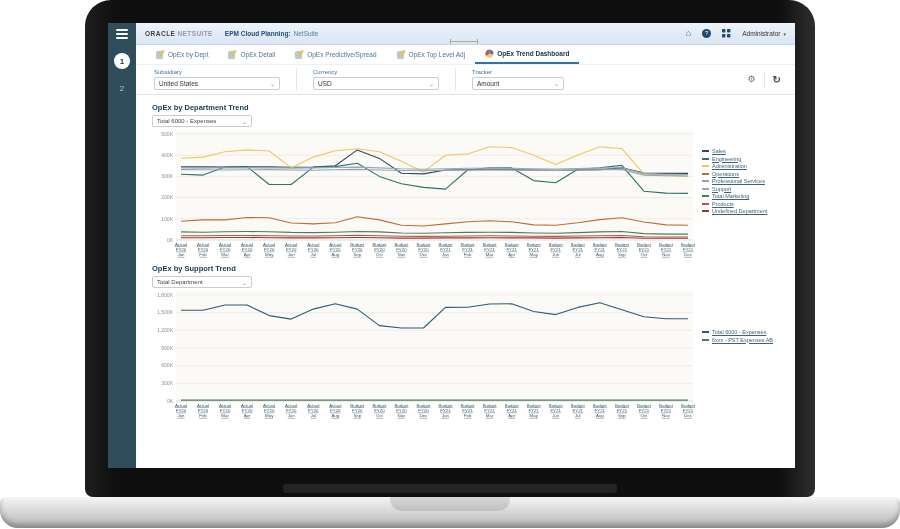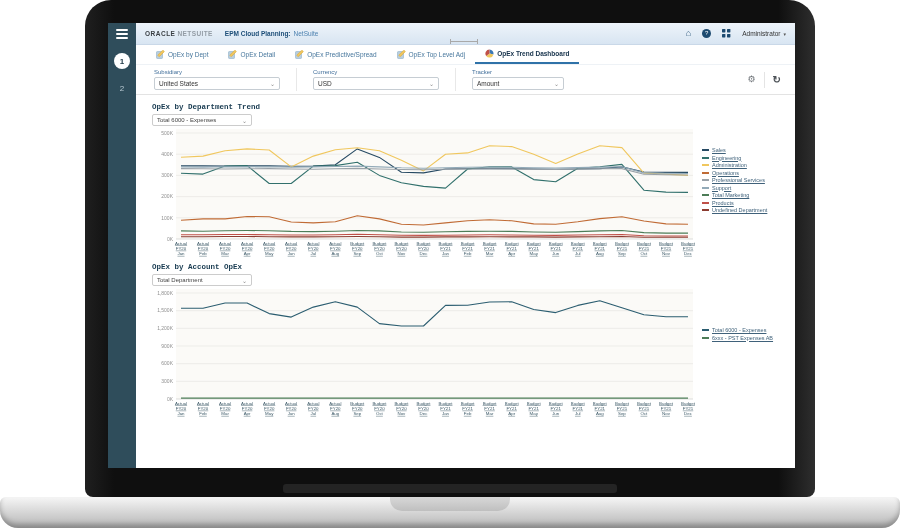--- a/index.html
+++ b/index.html
@@ -59,21 +59,21 @@
   .filter-sep { width:1px; background:#e8e8e8; margin:3px 10px; }
   .filter-actions { margin-left:auto; display:flex; align-items:center; padding-right:6px; }
   .fa-btn { padding:0 8px; cursor:pointer; line-height:1; }
   .gear-glyph { font-size:9px; color:#6e7378; }
   .refresh-glyph { font-size:10px; color:#4e5358; font-weight:bold; }
   .fa-sep { width:1px; height:16px; background:#e4e4e4; }
 
   
   .content { padding:4px 0 0 16px; }
   .chart-section { margin-bottom:4px; }
-  .chart-title { font-size:7.5px; font-weight:bold; color:#173a50; margin:4px 0 3px;font-family:Liberation Mono, monospace; }
+  .chart-title { font-size:7.5px; font-weight:bold; color:#173a50; margin:4px 0 3px; }
   .mini-select { width:100px; height:12px; border:1px solid #cccccc; border-radius:2px; display:flex; align-items:center; justify-content:space-between; padding:0 4px; font-size:6px; color:#444; cursor:pointer; margin-bottom:1px; background:#fff; }
   .chart-row { display:flex; align-items:flex-start; }
   svg.chart { width:545px; height:132px; flex:none; }
   .legend { width:100px; padding-left:5px; display:flex; flex-direction:column; gap:1.5px; }
   .legend.lg1 { margin-top:20px; }
   .legend.lg2 { margin-top:40px; }
   .legend-row { display:flex; align-items:center; gap:3px; cursor:pointer; }
   .swatch { width:7px; height:2px; flex:none; }
   .lg-label { font-size:5.5px; color:#3f617a; text-decoration:underline; white-space:nowrap; }
 </style>
@@ -332,21 +332,21 @@
               </div>
               <div class="legend-row">
                 <span class="swatch" style="background: rgb(140, 60, 49);"></span>
                 <span class="lg-label">Undefined Department</span>
               </div>
             </div>
         </div>
       </div>
 
       <div class="chart-section">
-        <div class="chart-title">OpEx by Account OpEx</div>
+        <div class="chart-title">OpEx by Support Trend</div>
         <div class="mini-select">
           <span>Total Department</span>
           <span class="sel-chevron">⌄</span>
         </div>
         <div class="chart-row">
           <svg class="chart" viewBox="0 0 545 132">
               <rect x="24" y="2" width="517" height="110" fill="#fbfaf7"></rect>
               <line x1="24" y1="112" x2="541" y2="112" stroke="#cfcecb" stroke-width="0.7"></line>
               <text x="21" y="113.8" font-size="5" fill="#8f8f8f" text-anchor="end">0K</text>
               <line x1="24" y1="94.33333333333333" x2="541" y2="94.33333333333333" stroke="#e8e7e3" stroke-width="0.7"></line>

